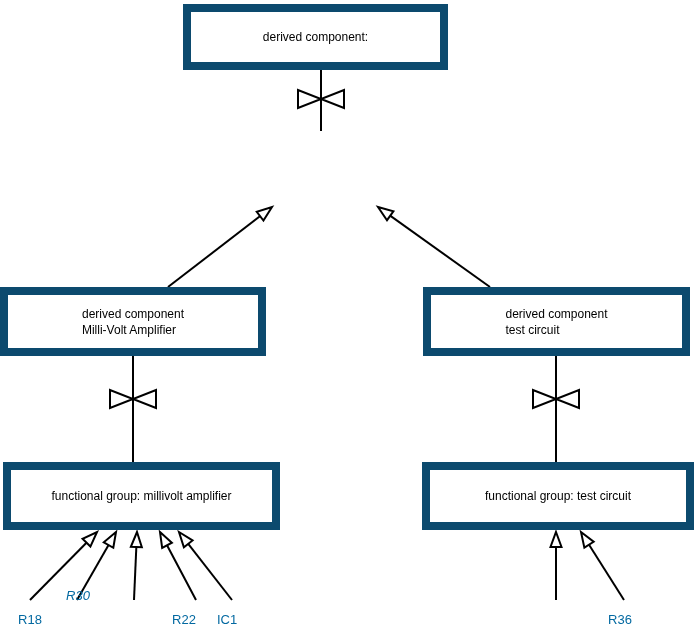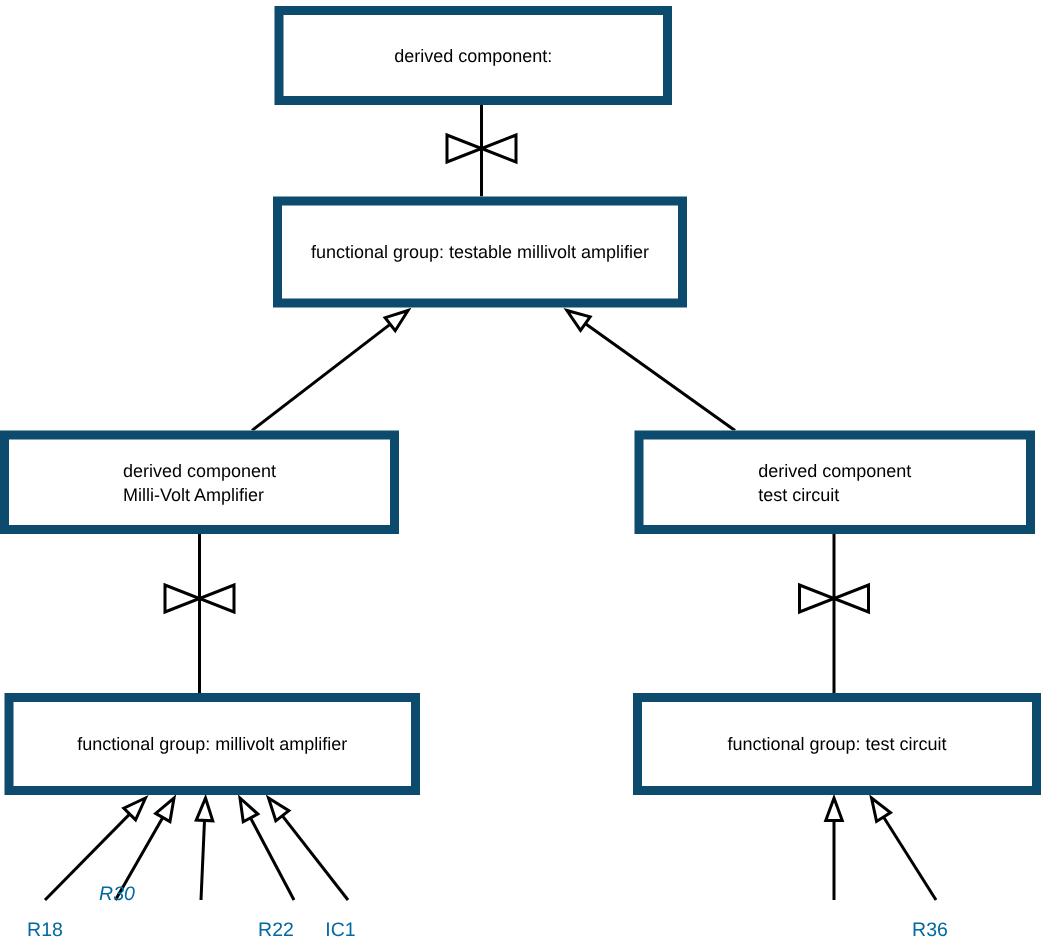--- a/index.html
+++ b/index.html
@@ -19,21 +19,21 @@
   }
   #diagram-svg {
     position: absolute;
     left: 0;
     top: 0;
     width: 698px;
     height: 631px;
   }
   .node-box {
     position: absolute;
-    border: 6px solid #0c4a6e;
+    border: 8px solid #0c4a6e;
     background: #ffffff;
     box-sizing: border-box;
     display: flex;
     align-items: center;
     justify-content: center;
     overflow: hidden;
   }
   .node-text {
     font-family: "Liberation Sans", sans-serif;
     font-size: 12px;
@@ -91,23 +91,20 @@
         <polygon points="556,532 561.5,547 550.5,547" fill="#ffffff" stroke="#000000" stroke-width="2" stroke-linejoin="miter"></polygon>
         <line x1="624" y1="600" x2="582.0689210946108" y2="533.6903868472915" stroke="#000000" stroke-width="2"></line>
         <polygon points="581,532 593.6654720396325,541.7383683445064 584.3683443795294,547.6174343648659" fill="#ffffff" stroke="#000000" stroke-width="2" stroke-linejoin="miter"></polygon>
       </g>
   </svg>
 
   <div class="node-box" id="node-0" style="left: 183px; top: 4px; width: 265px; height: 66px;">
     <div class="node-text"><span>derived component:</span><br></div>
   </div>
 
-  <div class="node-box" id="node-1" style="left: 182px; top: 131px; width: 276px; height: 74px;">
-    <div class="node-text"><span>functional group: testable millivolt amplifier</span></div>
-  </div>
 
   <div class="node-box" id="node-2" style="left: 0px; top: 287px; width: 266px; height: 69px;">
     <div class="node-text left-block"><span>derived component</span><br><span>Milli-Volt Amplifier</span></div>
   </div>
 
   <div class="node-box" id="node-3" style="left: 423px; top: 287px; width: 267px; height: 69px;">
     <div class="node-text left-block"><span>derived component</span><br><span>test circuit</span></div>
   </div>
 
   <div class="node-box" id="node-5" style="left: 422px; top: 462px; width: 272px; height: 68px;">

